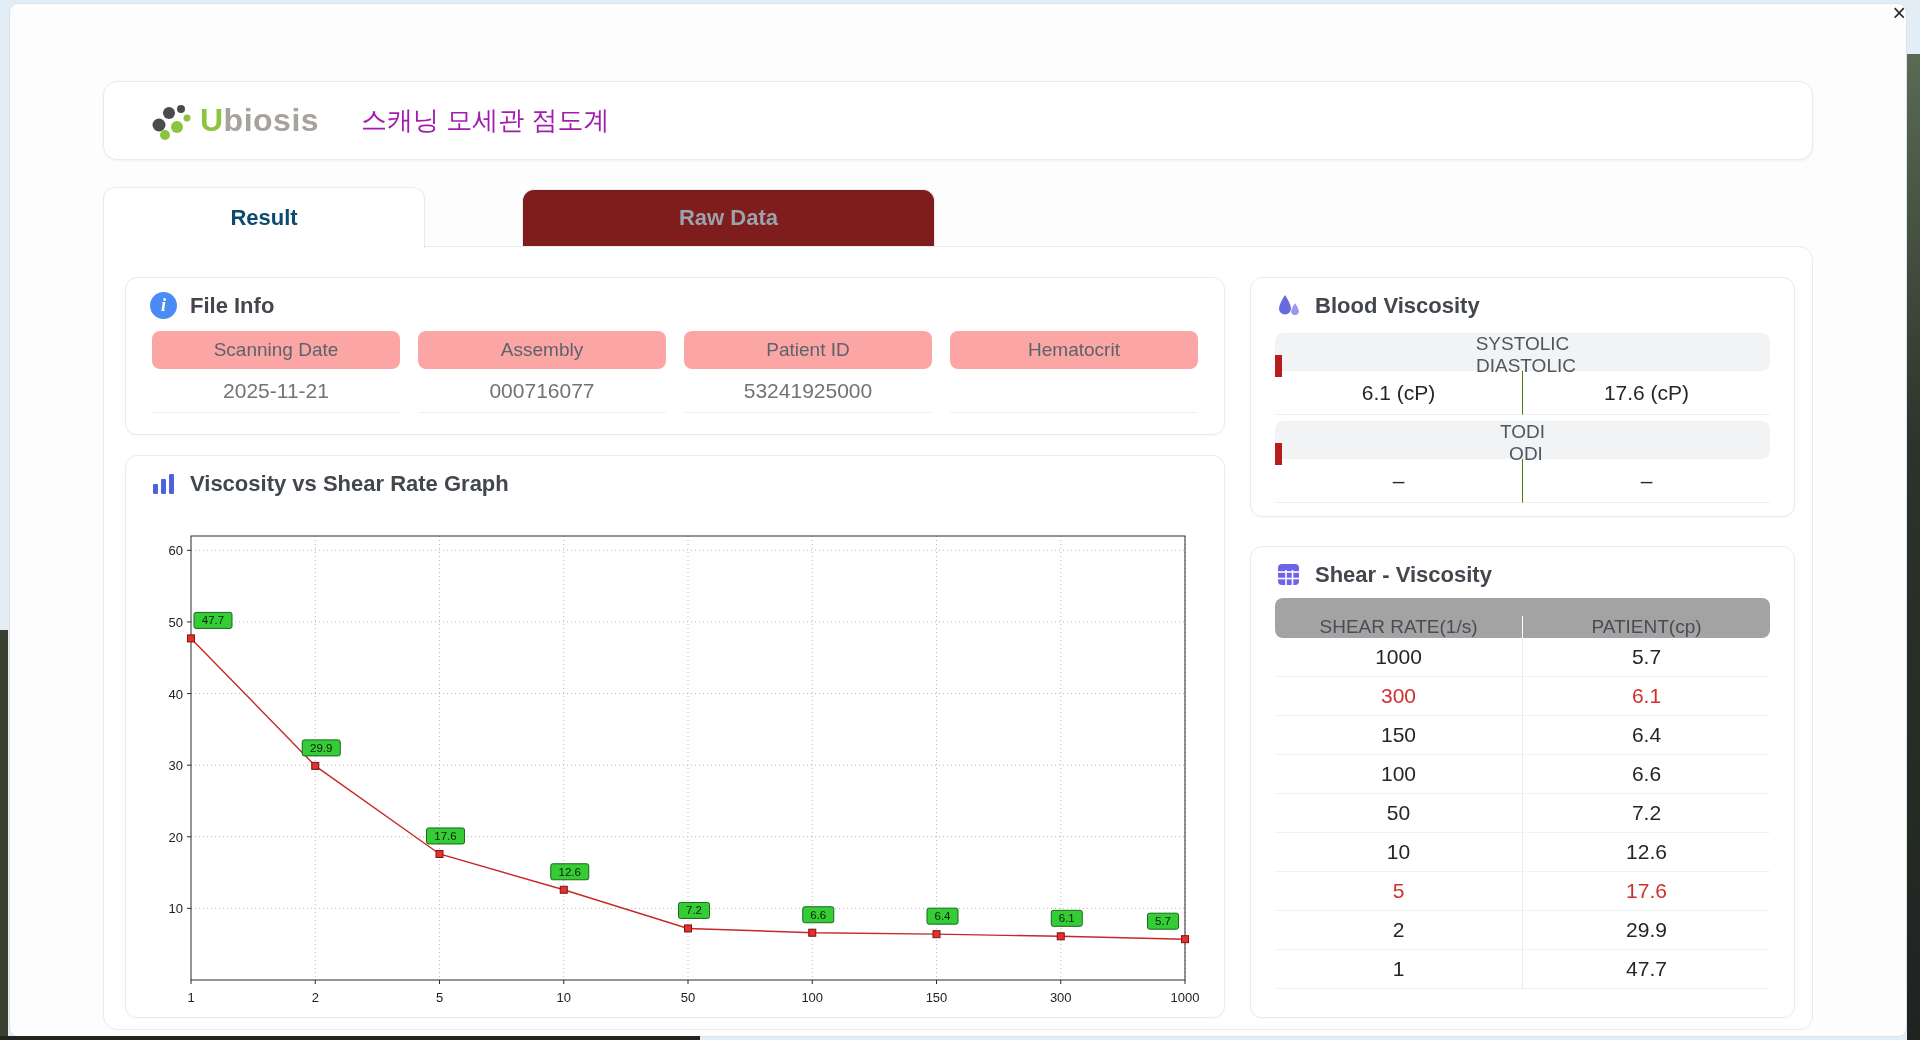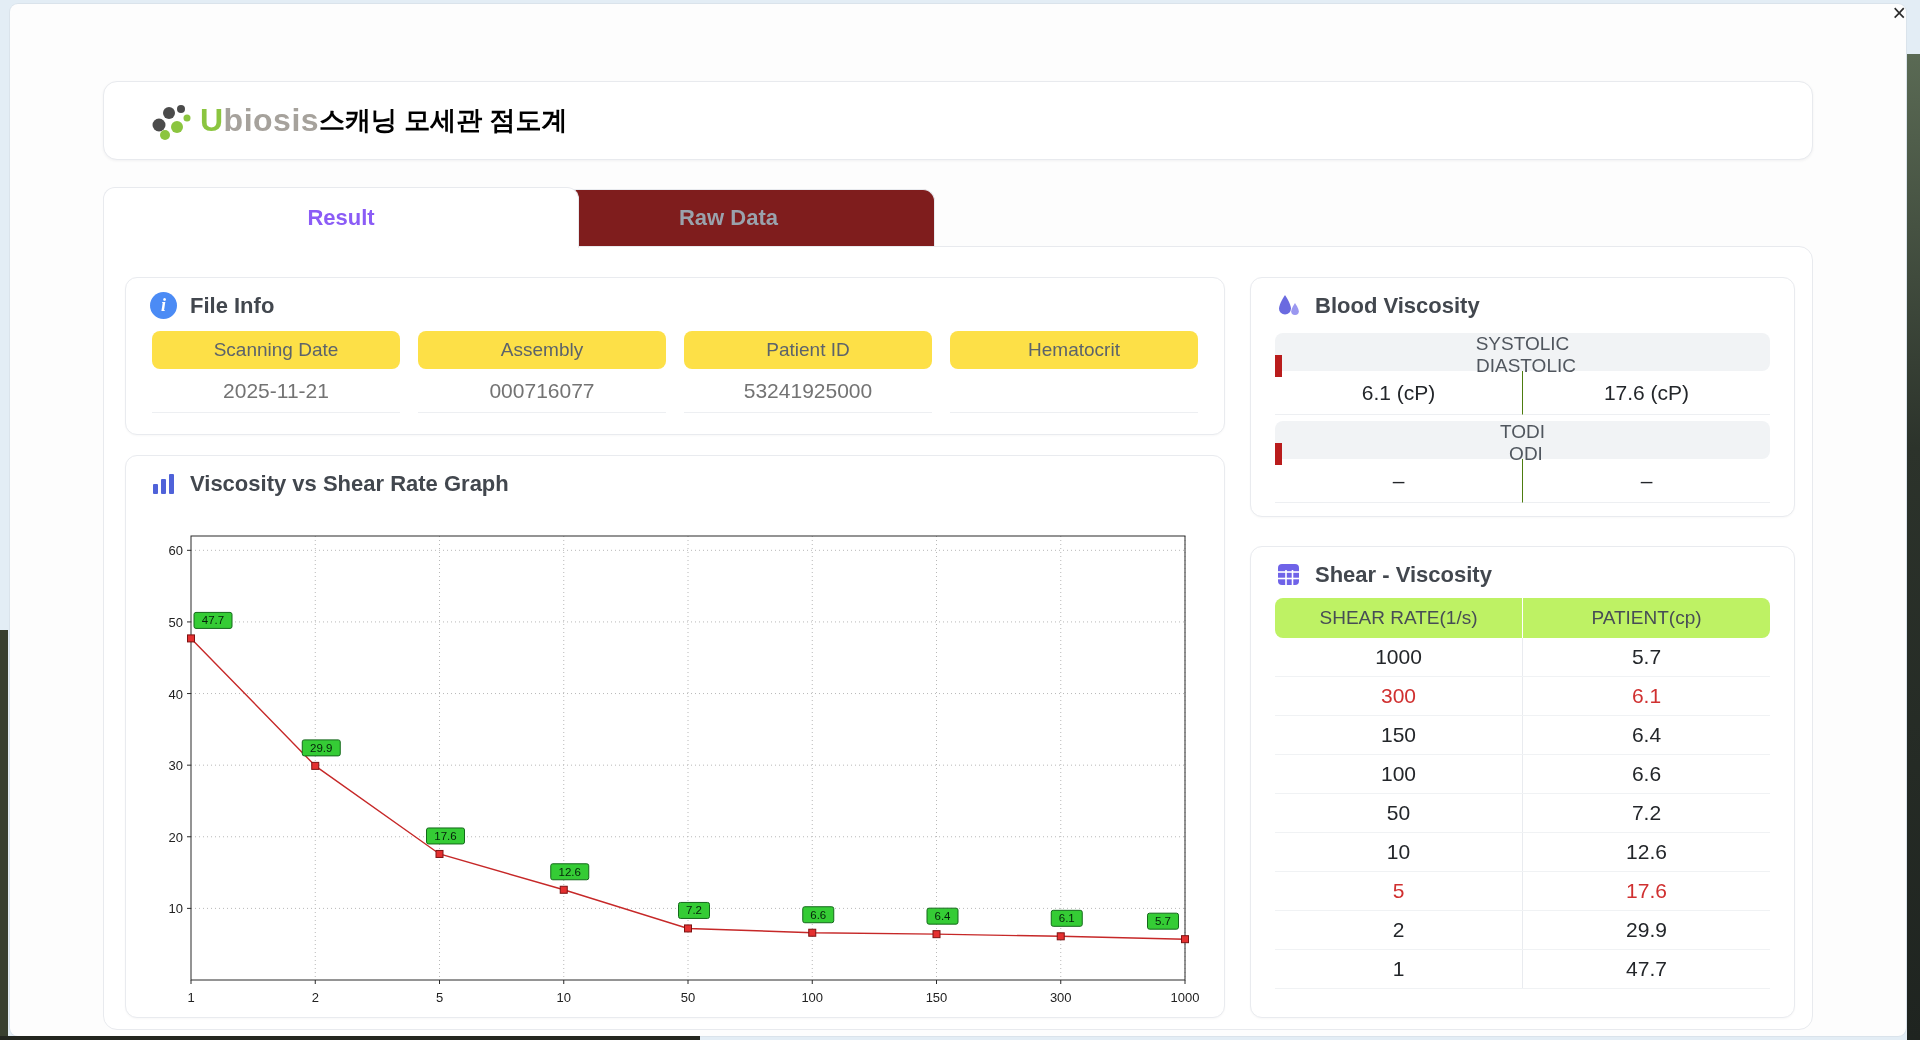--- a/index.html
+++ b/index.html
@@ -20,62 +20,62 @@
     background:#fdfdfd; border-radius:8px; box-shadow:0 0 0 1px rgba(0,0,0,.04); }
 
   .card { position:absolute; background:#fff; border:1px solid #e8eaee; border-radius:14px; }
   .header-card { left:93px; top:77px; width:1710px; height:79px; display:flex; align-items:center;
     box-shadow:0 1px 3px rgba(16,24,40,.05); }
   .logo { display:flex; align-items:center; margin-left:44px; }
   .logo svg { width:48px; height:42px; margin-right:4px; }
   .logo-text { font-size:32px; font-weight:600; letter-spacing:.5px; }
   .logo-accent { color:#8bc53f; }
   .logo-rest { color:#a6a29c; }
-  .app-title { color:#000000; font-size:26px; font-weight:700; }
+  .app-title { margin-left:42px; color:#a21caf; font-size:26px; font-weight:400; }
 
   .tab { position:absolute; display:flex; align-items:center; justify-content:center;
     font-size:22px; font-weight:700; border-radius:12px 12px 0 0; cursor:pointer; }
-  .tab-active { left:93px; top:183px; width:476px; height:61px; background:#fff;
-    border:1px solid #e8eaee; border-bottom:none; color:#8b5cf6; z-index:3; }
+  .tab-active { left:93px; top:183px; width:322px; height:61px; background:#fff;
+    border:1px solid #e8eaee; border-bottom:none; color:#0c4a6e; z-index:3; }
   .tab-inactive { left:512px; top:185px; width:413px; height:57px; background:#7f1d1d;
     border:1px solid #e8eaee; border-bottom:none; color:#9aa2ac; z-index:2; }
 
   .main-card { left:93px; top:242px; width:1710px; height:784px; border-radius:0 14px 14px 14px; z-index:1; }
   .sub { border-radius:12px; border:1px solid #e9ebef; z-index:4; box-shadow:0 1px 2px rgba(16,24,40,.03); }
   .file-card  { left:115px;  top:273px; width:1100px; height:158px; }
   .graph-card { left:115px;  top:451px; width:1100px; height:563px; }
   .bv-card    { left:1240px; top:273px; width:545px;  height:240px; }
   .shear-card { left:1240px; top:542px; width:545px;  height:472px; }
 
   .card-head { display:flex; align-items:center; gap:13px; padding:14px 24px 8px;
     font-size:22px; font-weight:700; color:#42474e; }
   .icon-info { width:27px; height:27px; border-radius:50%; background:#4b8bf5; color:#fff;
     font-size:18px; font-style:italic; font-weight:700; display:flex; align-items:center;
     justify-content:center; font-family:"Liberation Serif",serif; flex:none; }
   .head-svg { width:27px; height:27px; flex:none; }
 
   .fields { display:flex; gap:18px; padding:4px 26px 0; }
   .field { flex:1; }
-  .field-label { height:38px; background:#fde047; border-radius:8px; display:flex;
+  .field-label { height:38px; background:#fca5a5; border-radius:8px; display:flex;
     align-items:center; justify-content:center; color:#5c636b; font-size:19px; }
   .field-value { height:44px; display:flex; align-items:center; justify-content:center;
     font-size:21px; color:#737373; border-bottom:1px solid #edeff2; }
 
   .bv-body { padding:0 24px; }
   .bv-strip { display:flex; height:38px; background:#f1f3f5; border-radius:8px; margin-top:6px;flex-direction:column; }
   .bv-strip .cell { flex:1; display:flex; align-items:center; justify-content:center;
     color:#50565e; font-size:19px; }
   .bv-strip .cell + .cell { border-left:7px solid #b91c1c; }
   .bv-values { display:flex; height:44px; }
   .bv-values .cell { flex:1; display:flex; align-items:center; justify-content:center;
     font-size:21px; color:#23262a; border-bottom:1px solid #edeff2; }
   .bv-values .cell + .cell { border-left:1px solid #4d7c0f; }
 
   .t-wrap { padding:2px 24px 0; }
-  .t-head { display:flex; height:40px; background:#bef264; border-radius:8px; }
+  .t-head { display:flex; height:40px; background:#a3a3a3; border-radius:8px;align-items:flex-end; }
   .t-head .cell { flex:1; display:flex; align-items:center; justify-content:center;
     color:#474d55; font-size:19px; }
   .t-head .cell + .cell { border-left:1px solid #ffffff; }
   .t-row { display:flex; height:39px; border-bottom:1px solid #f0f2f4; }
   .t-row .cell { flex:1; display:flex; align-items:center; justify-content:center;
     font-size:21px; color:#23262a; }
   .t-row .cell + .cell { border-left:1px solid #e9ebef; }
   .t-row.red .cell { color:#d03030; }
 
   #chart-svg { position:absolute; left:27px; top:72px; }

